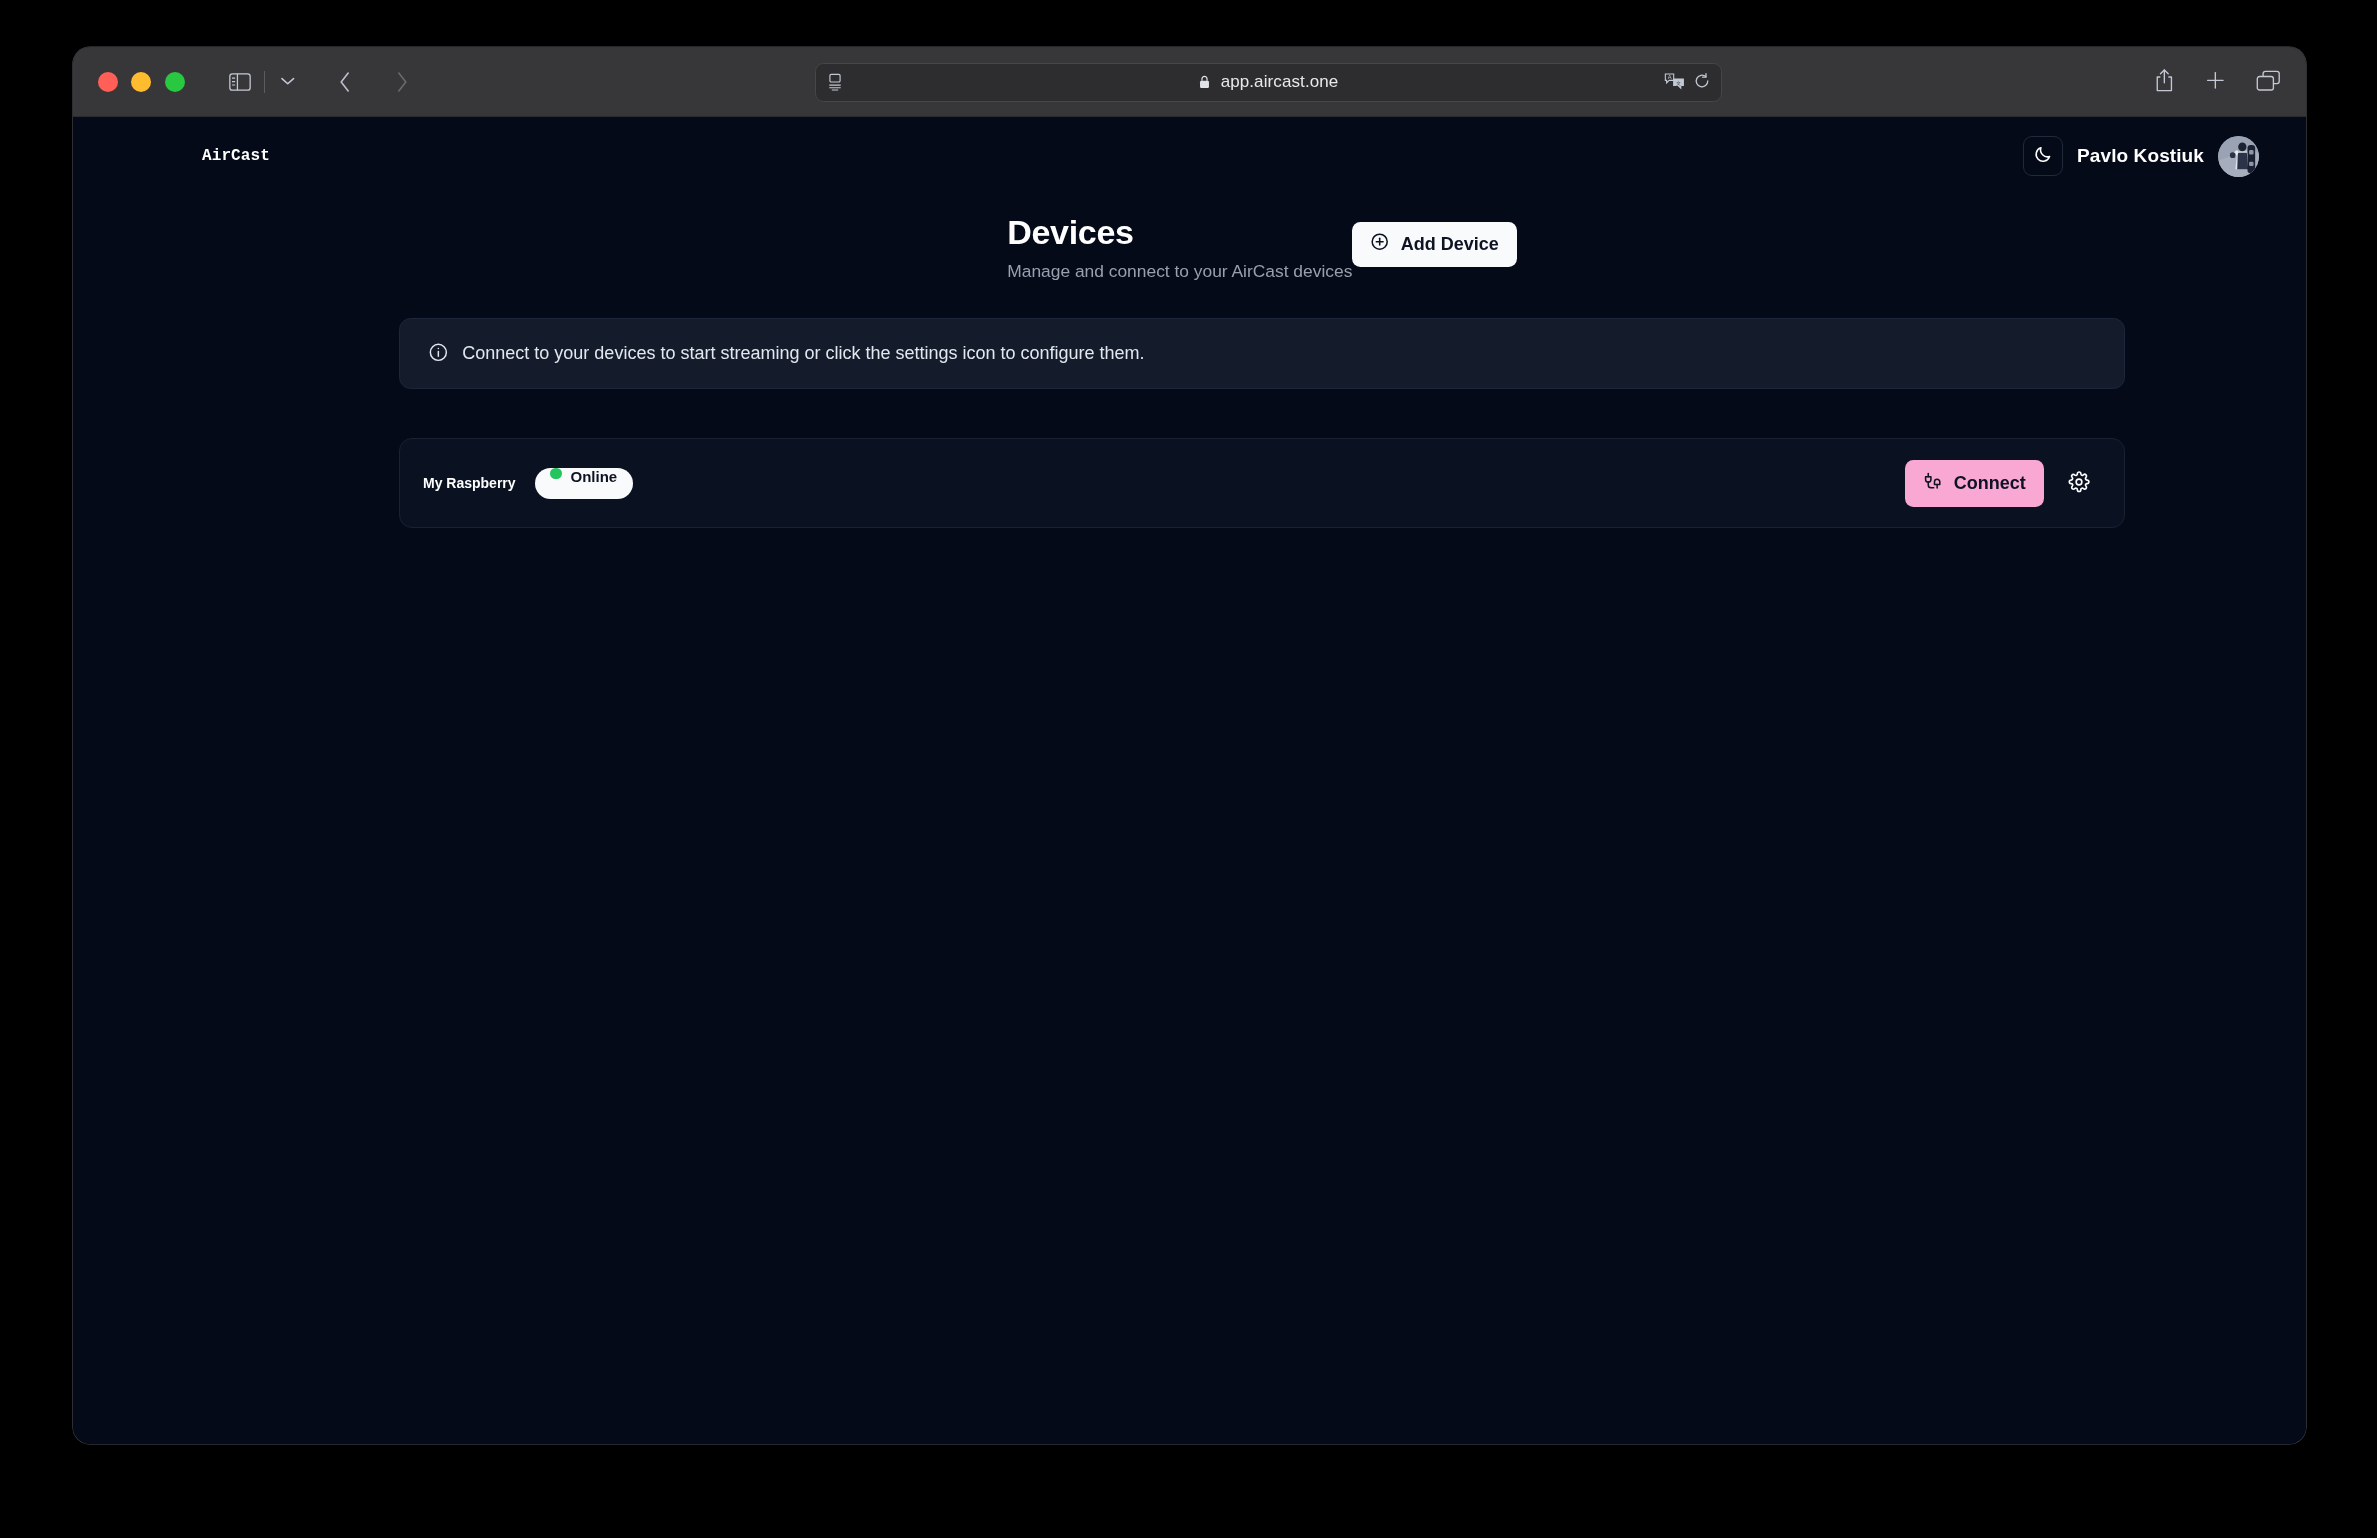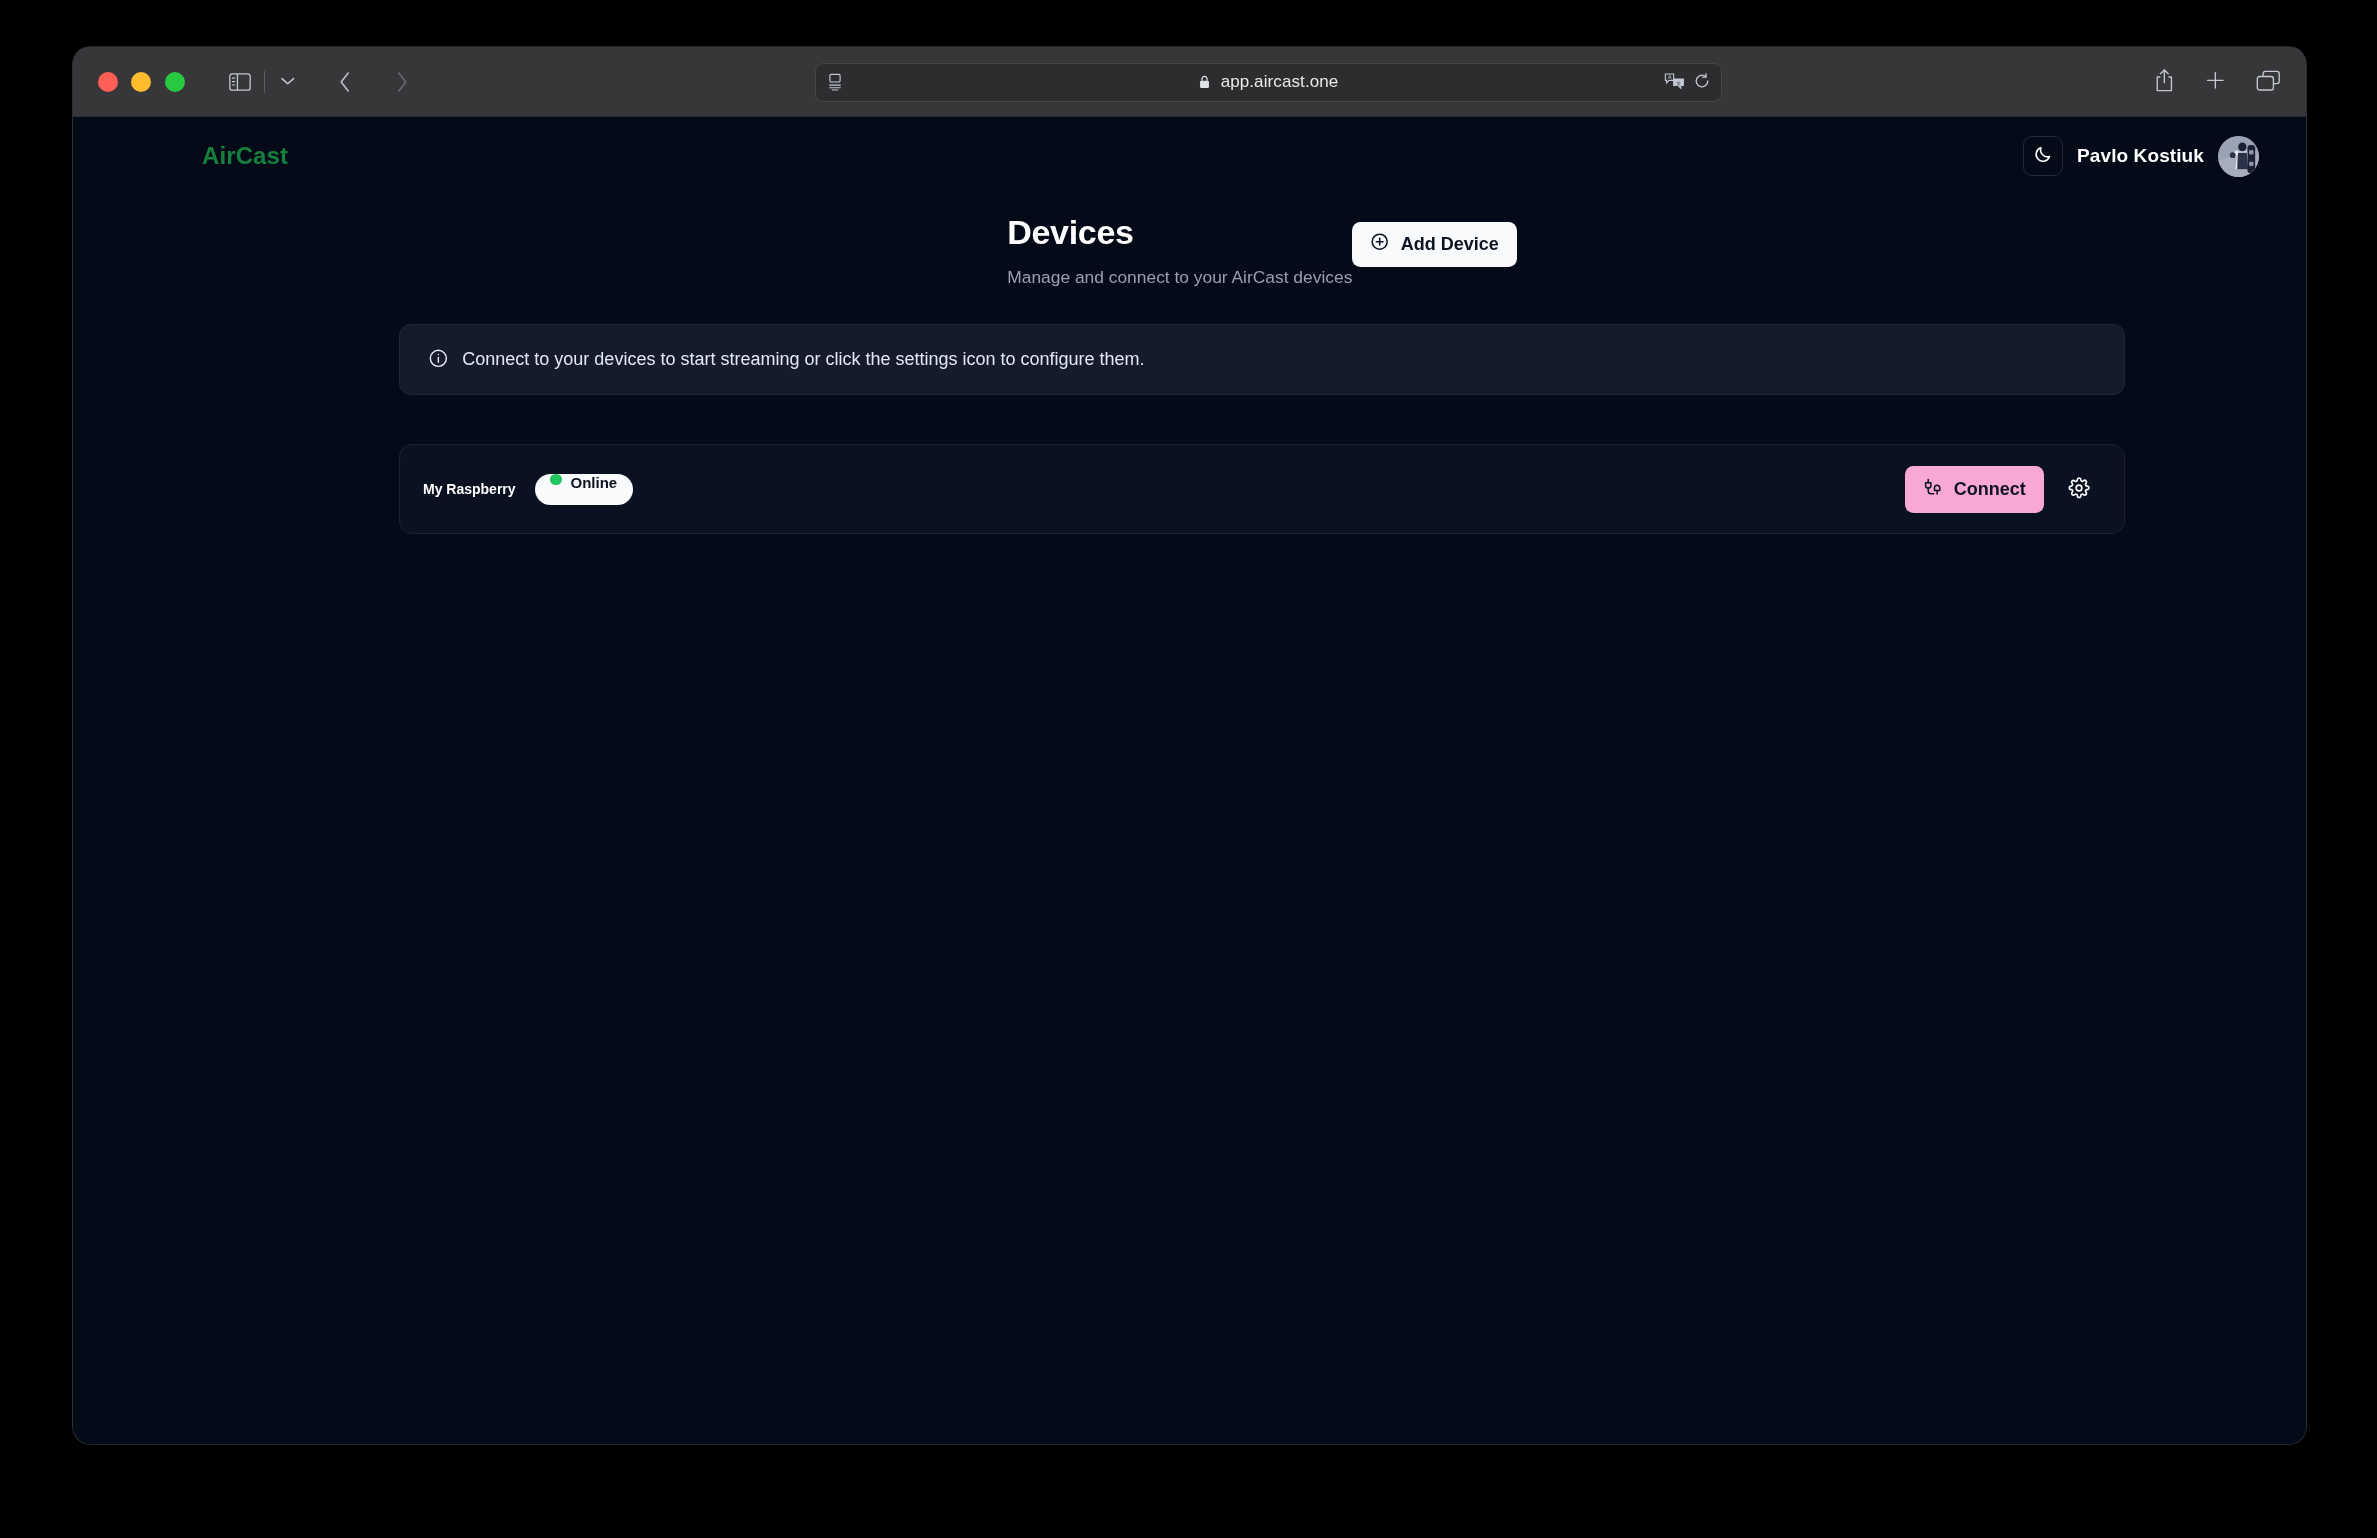--- a/index.html
+++ b/index.html
@@ -67,41 +67,41 @@
   .app{
     position:absolute;
     left:0; top:70px; right:0; bottom:0;
     background:#050a18;
   }
   .appbar{
     height:78px;
     display:flex; align-items:center; justify-content:space-between;
     padding:0 47px 0 129px;
   }
-  .brand{ color:#15803d; font-size:24px; font-weight:700; letter-spacing:0.1px; }
+  .brand{ color:#ffffff; font-size:16px; font-weight:700; letter-spacing:0.1px;font-family:Liberation Mono, monospace; }
   .appbar-right{ display:flex; align-items:center; gap:14px; }
   .theme-toggle{
     width:40px;height:40px;
     border:0.6px solid #22293a;
     border-radius:9px;
     display:flex;align-items:center;justify-content:center;
     background:transparent;
   }
   .username{ color:#fff; font-size:19px; font-weight:700; letter-spacing:0.1px; }
   .avatar{
     width:41px;height:41px;border-radius:50%;
     overflow:hidden; background:#8f97ab; flex:none;
   }
 
   .content{ padding:18px 47px 0 326px; }
   .content-inner{ max-width:1726px; }
 
   .page-head{ display:flex; align-items:flex-start; justify-content:center; }
   .page-title{ color:#fff; font-size:34px; font-weight:700; letter-spacing:-0.3px; }
-  .page-sub{ color:#98a0b0; font-size:17.4px; margin-top:15px; }
+  .page-sub{ color:#98a0b0; font-size:17.4px; margin-top:9px; }
 
   .add-btn{
     display:inline-flex; align-items:center; gap:11px;
     background:#f8fafc; color:#0d1322;
     border:none; border-radius:8.4px;
     padding:0 18px; height:45px;
     font-size:18px; font-weight:700;
     font-family:Liberation Sans, sans-serif; cursor:pointer;
     margin-top:9px;
   }

